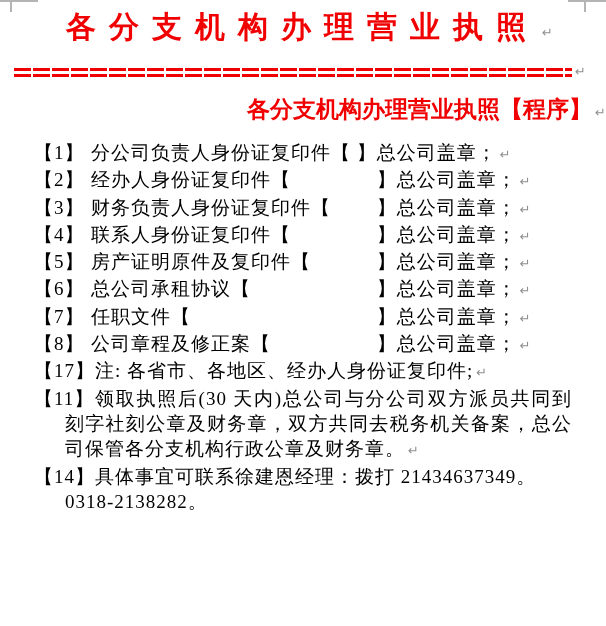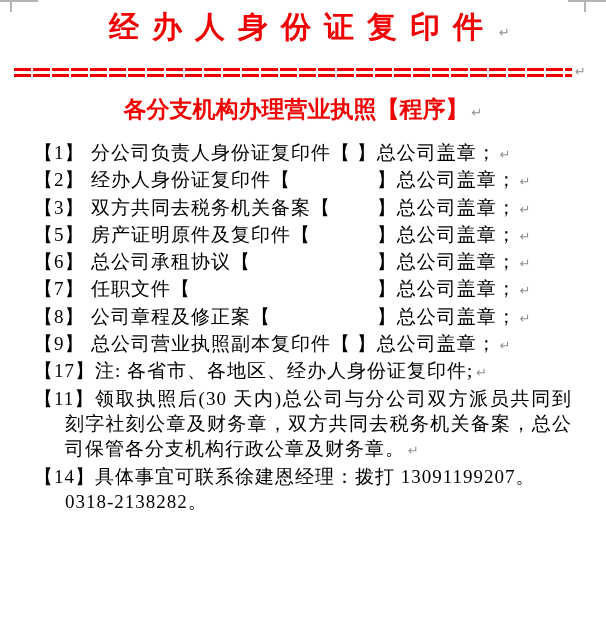--- a/index.html
+++ b/index.html
@@ -52,21 +52,21 @@
     width: 558px; height: 9px;
     
     background-image:
       linear-gradient(to bottom, rgba(255,255,255,0) 0, rgba(255,255,255,0) 3px, #ffffff 3px, #ffffff 6px, rgba(255,255,255,0) 6px, rgba(255,255,255,0) 9px),
       repeating-linear-gradient(to right, #f00000 0, #f00000 17px, #ffffff 17px, #ffffff 19px);
   }
   .sep-row .pmark { line-height: 10px; }
 
   .heading-row {
     margin: 19px 0 0 0;
-    text-align: center;
+    text-align: right;
     color: #f00000;
     font-size: 23px;
     font-weight: bold;
     line-height: 28px;
     white-space: nowrap;
   }
 
   .list { margin-top: 13px; padding-right: 34px; }
   .item {
     margin: 0;
@@ -80,34 +80,34 @@
   .num { display: inline-block; min-width: 57px; text-indent: 0; }
 </style>
 </head>
 <body>
 
 <div class="bmark tl-h"></div>
 <div class="bmark tl-v"></div>
 <div class="bmark tr-h"></div>
 <div class="bmark tr-v"></div>
 
-<div class="title-row"><span>经办人身份证复印件</span><span class="pmark">↵</span></div>
+<div class="title-row"><span>各分支机构办理营业执照</span><span class="pmark">↵</span></div>
 
 <div class="sep-row">
     <div class="sep-line"></div>
     <span class="pmark">↵</span>
   </div>
 
 <div class="heading-row"><span>各分支机构办理营业执照【程序】</span><span class="pmark">↵</span></div>
 
 <div class="list">
   <p class="item"><span class="num">【1】</span><span>分公司负责人身份证复印件【 】总公司盖章；</span><span class="pmark">↵</span></p>
   <p class="item"><span class="num">【2】</span><span>经办人身份证复印件【　　　　 】总公司盖章；</span><span class="pmark">↵</span></p>
-  <p class="item"><span class="num">【3】</span><span>双方共同去税务机关备案【　　 】总公司盖章；</span><span class="pmark">↵</span></p>
+  <p class="item"><span class="num">【3】</span><span>财务负责人身份证复印件【　　 】总公司盖章；</span><span class="pmark">↵</span></p>
+  <p class="item"><span class="num">【4】</span><span>联系人身份证复印件【　　　　 】总公司盖章；</span><span class="pmark">↵</span></p>
   <p class="item"><span class="num">【5】</span><span>房产证明原件及复印件【　　　 】总公司盖章；</span><span class="pmark">↵</span></p>
   <p class="item"><span class="num">【6】</span><span>总公司承租协议【　　　　　　 】总公司盖章；</span><span class="pmark">↵</span></p>
   <p class="item"><span class="num">【7】</span><span>任职文件【　　　　　　　　　 】总公司盖章；</span><span class="pmark">↵</span></p>
   <p class="item"><span class="num">【8】</span><span>公司章程及修正案【　　　　　 】总公司盖章；</span><span class="pmark">↵</span></p>
-  <p class="item"><span class="num">【9】</span><span>总公司营业执照副本复印件【 】总公司盖章；</span><span class="pmark">↵</span></p>
   <p class="item"><span class="num">【17】</span><span>注: 各省市、各地区、经办人身份证复印件;</span><span class="pmark">↵</span></p>
   <p class="item"><span class="num">【11】</span><span>领取执照后(30 天内)总公司与分公司双方派员共同到刻字社刻公章及财务章，双方共同去税务机关备案，总公司保管各分支机构行政公章及财务章。</span><span class="pmark">↵</span></p>
-  <p class="item"><span class="num">【14】</span><span>具体事宜可联系徐建恩经理：拨打 13091199207。</span><br><span>0318-2138282。</span></p>
+  <p class="item"><span class="num">【14】</span><span>具体事宜可联系徐建恩经理：拨打 21434637349。</span><br><span>0318-2138282。</span></p>
 </div>
 
 </body></html>

